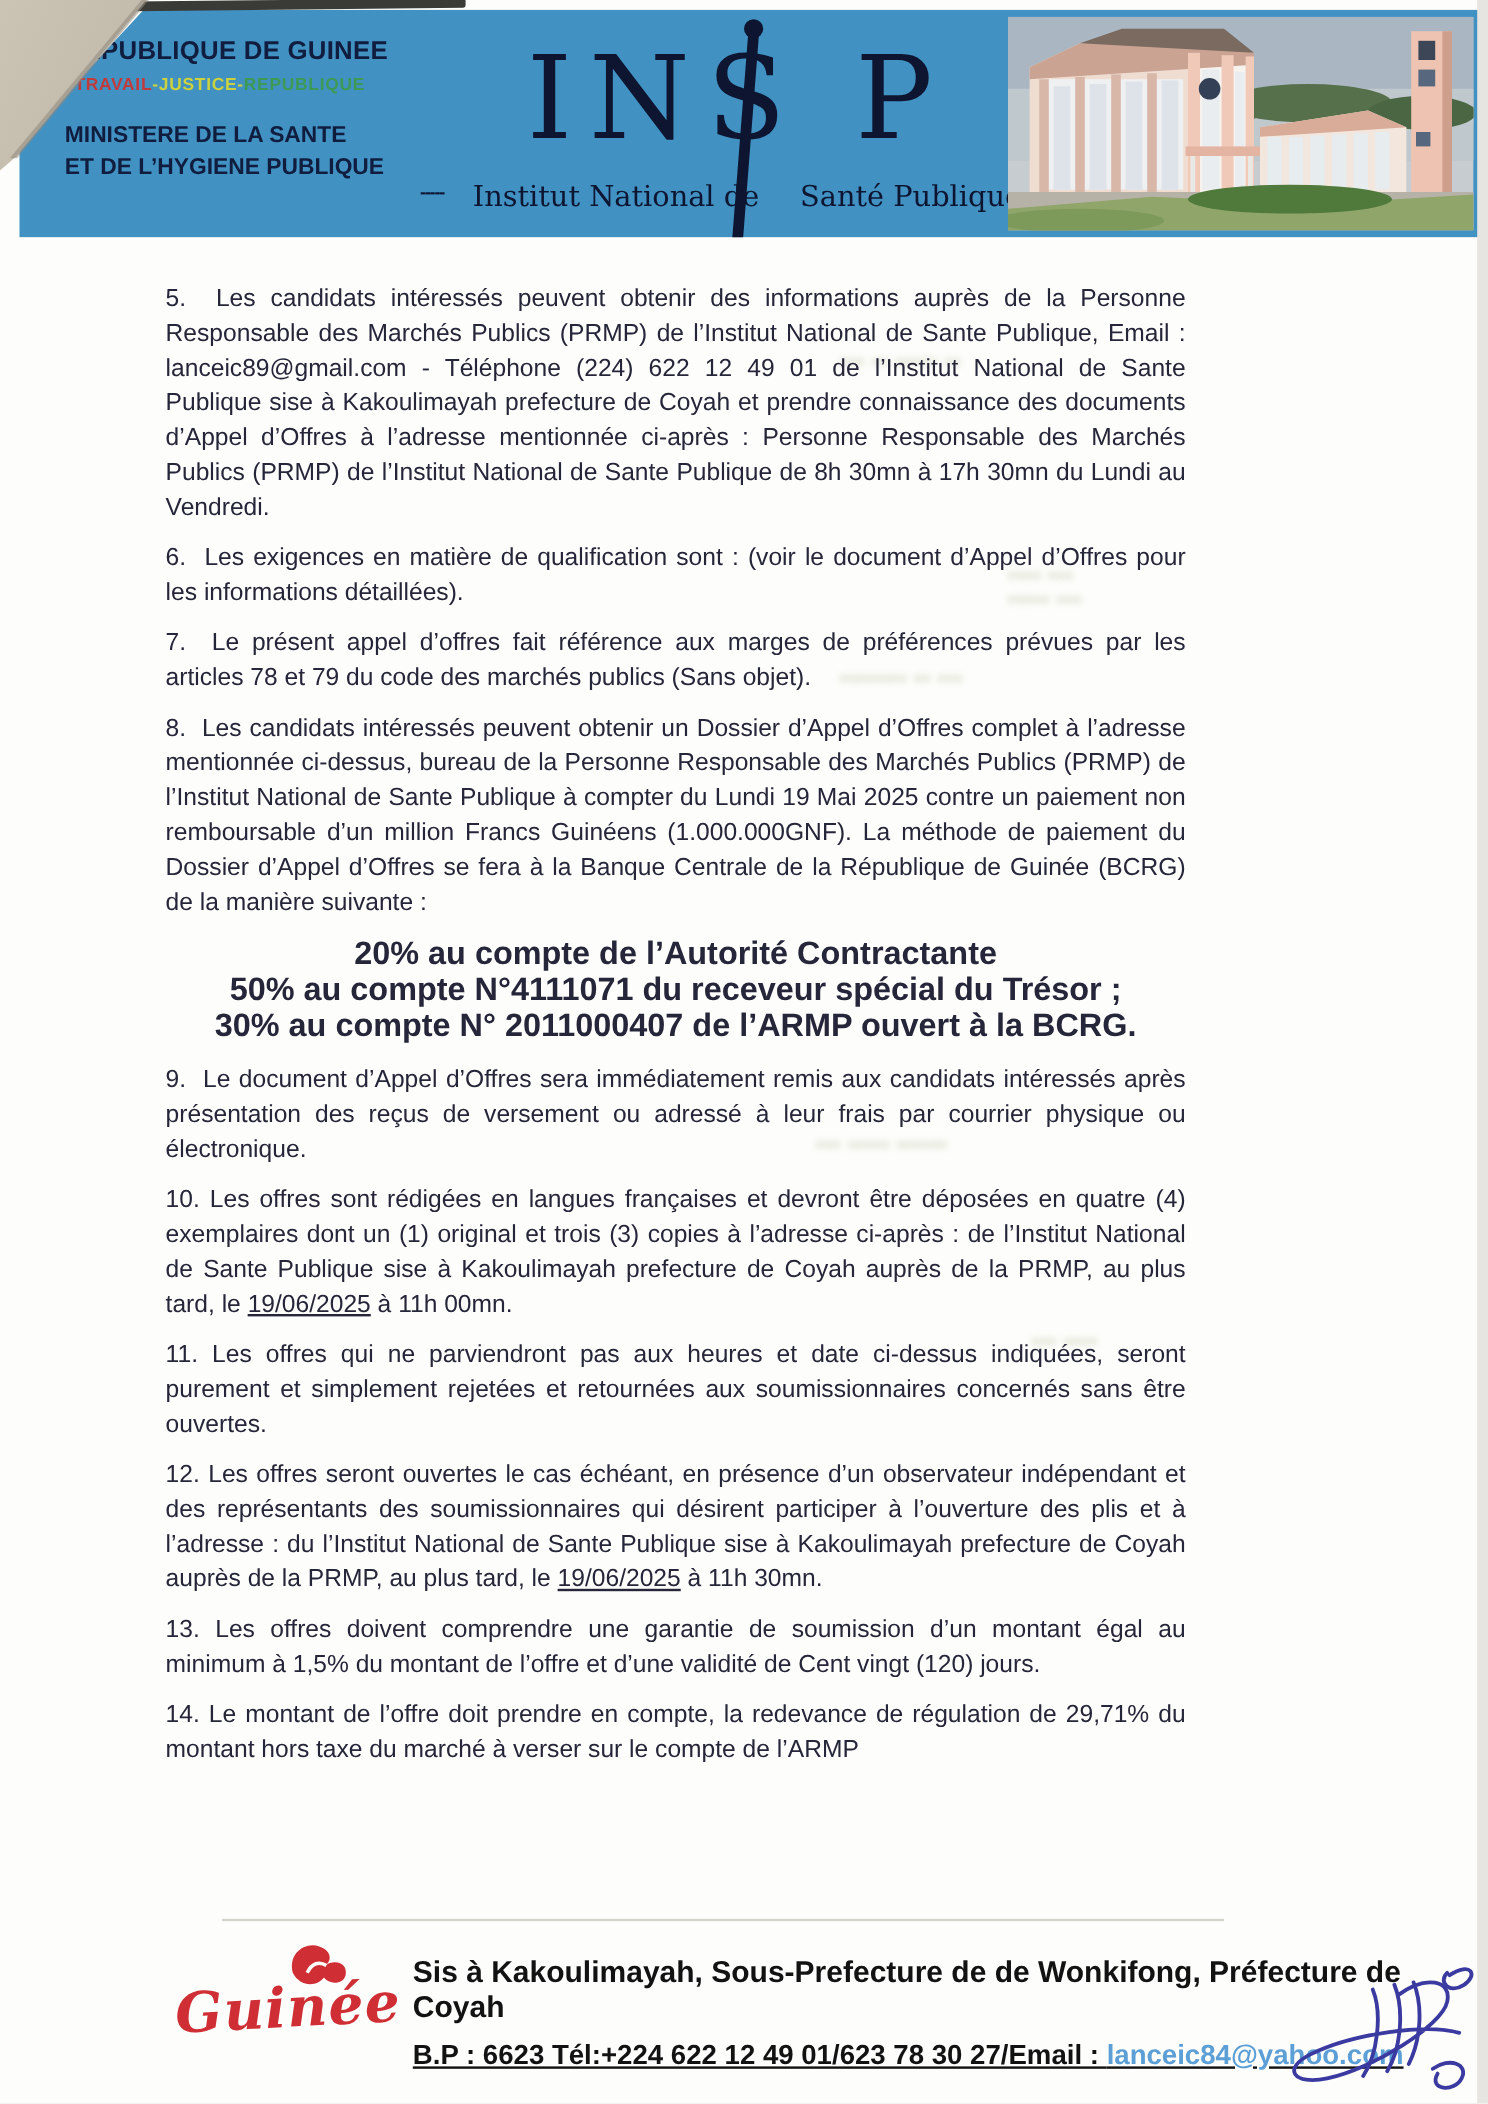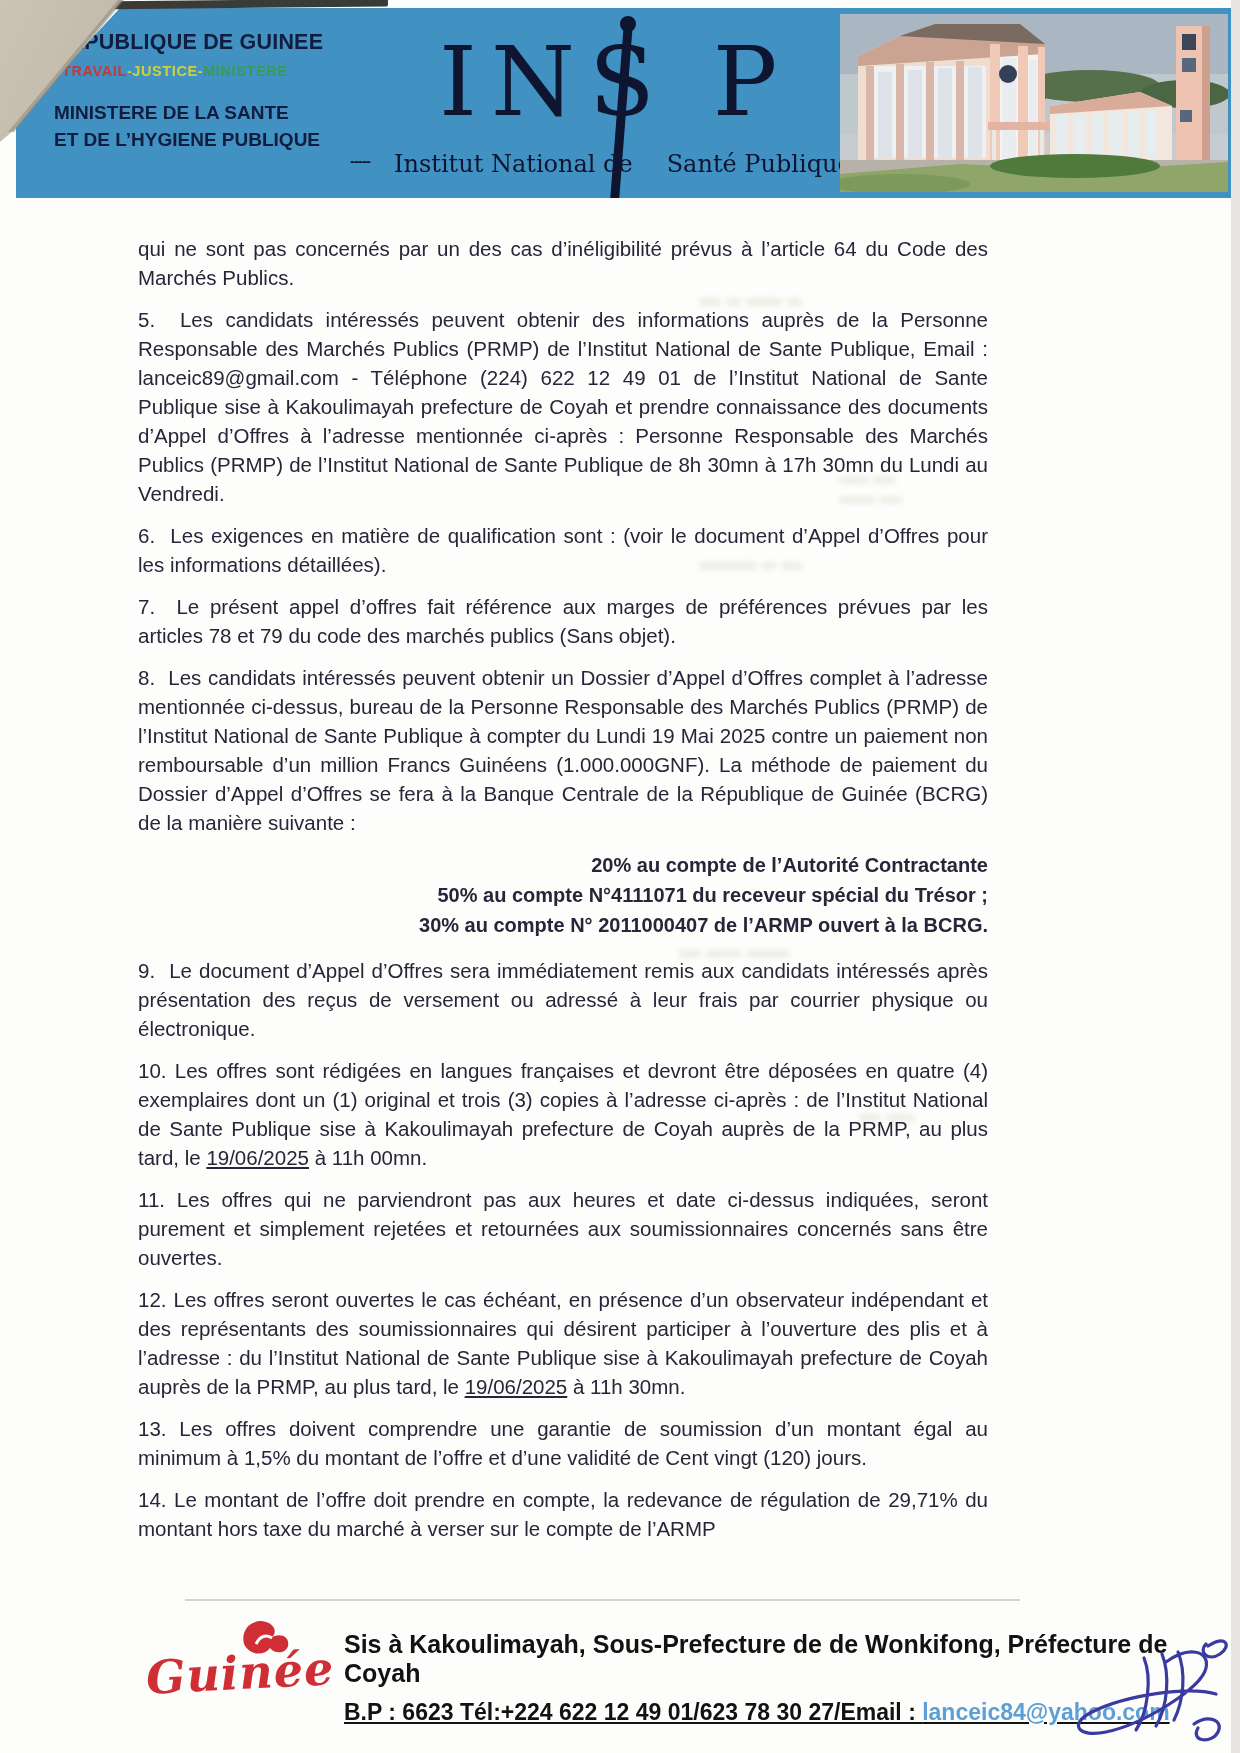--- a/index.html
+++ b/index.html
@@ -30,21 +30,21 @@
   .staff{position:absolute;left:196px;top:-4px;z-index:3;}
   .logo-caption{position:absolute;left:6px;top:134px;width:400px;
     font-family:"DejaVu Serif","Liberation Serif",serif;font-size:24px;color:#0d1530;white-space:nowrap;}
   .logo-caption .gap{display:inline-block;width:34px;}
   .logo-dash{position:absolute;left:-38px;top:136px;font-size:15px;font-weight:700;color:#0d1530;letter-spacing:-1px;}
   .photo{position:absolute;right:4px;top:6px;width:388px;height:178px;z-index:3;}
   
   .doc-body{position:absolute;left:138px;top:234px;width:850px;z-index:2;
     font-size:20.5px;line-height:29px;color:#26263a;}
   .doc-body p{margin:0 0 13px 0;text-align:justify;}
-  .doc-body p.accounts{font-weight:700;white-space:pre-line;text-align:right;font-size:20px;line-height:30px;margin:6px 0 16px 0;}
+  .doc-body p.accounts{font-weight:700;white-space:pre-line;text-align:center;font-size:27px;line-height:30px;margin:6px 0 16px 0;}
   .doc-body .b{font-weight:400;}
   .doc-body .u{text-decoration:underline;}
   
   .footer-rule{position:absolute;left:185px;top:1599px;width:835px;height:2px;background:#d4d4cd;z-index:2;}
   .guinee{position:absolute;left:146px;top:1618px;width:200px;height:110px;z-index:2;}
   .guinee-word{position:absolute;left:0;top:28px;font-family:"DejaVu Serif","Liberation Serif",serif;
     font-style:italic;font-weight:700;font-size:46px;color:#cf2e35;transform:rotate(-3deg);letter-spacing:1px;}
   .guinee-fig{position:absolute;left:80px;top:-4px;}
   .footer-lines{position:absolute;left:344px;top:1630px;z-index:2;color:#121212;}
   .footer-line1{font-size:25px;font-weight:700;}
@@ -56,21 +56,21 @@
 <body>
 
 <div class="page">
 
   <div class="top-strip"></div>
   <div class="right-scan"></div>
 
   <div class="banner">
     <div class="hdr-left">
       <div class="republic">REPUBLIQUE DE GUINEE</div>
-      <div class="motto"><span style="color: rgb(193, 59, 59);">TRAVAIL</span><span style="color: rgb(204, 210, 62);">-JUSTICE-</span><span style="color: rgb(60, 154, 85);">MINISTERE</span></div>
+      <div class="motto"><span style="color: rgb(193, 59, 59);">TRAVAIL</span><span style="color: rgb(204, 210, 62);">-JUSTICE-</span><span style="color: rgb(60, 154, 85);">REPUBLIQUE</span></div>
       <div class="ministry">
         <div>MINISTERE DE LA SANTE</div>
         <div>ET DE L’HYGIENE PUBLIQUE</div>
       </div>
     </div>
 
     <div class="logo-block">
       <div class="logo-letters">
         <span class="sp">IN</span><span>S</span><span style="letter-spacing:0;display:inline-block;width:56px;"></span><span>P</span>
       </div>
@@ -152,21 +152,20 @@
   <div class="corner-fold"></div>
   <div class="corner-edge"></div>
 
   <div class="smudge" style="left:700px;top:292px;">▪▪▪ ▪▪ ▪▪▪▪▪ ▪▪</div>
   <div class="smudge" style="left:840px;top:470px;width:160px;">▪▪▪▪ ▪▪▪<br>▪▪▪▪▪ ▪▪▪</div>
   <div class="smudge" style="left:700px;top:556px;">▪▪▪▪▪▪▪▪ ▪▪ ▪▪▪</div>
   <div class="smudge" style="left:680px;top:944px;">▪▪▪ ▪▪▪▪▪ ▪▪▪▪▪▪</div>
   <div class="smudge" style="left:860px;top:1108px;">▪▪▪ ▪▪▪▪</div>
 
   <div class="doc-body">
-      <p class="para"><span>qui ne sont pas concernés par un des cas d’inéligibilité prévus à l’article 64 du Code des Marchés Publics.</span></p>
       <p class="para"><span>5.&nbsp;&nbsp;Les candidats intéressés peuvent obtenir des informations auprès de la Personne Responsable des Marchés Publics (PRMP) de l’Institut National de Sante Publique, Email : lanceic89@gmail.com - Téléphone (224) 622 12 49 01 de l’Institut National de Sante Publique sise à Kakoulimayah prefecture de Coyah et prendre connaissance des documents d’Appel d’Offres à l’adresse mentionnée ci-après : Personne Responsable des Marchés Publics (PRMP) de l’Institut National de Sante Publique de 8h 30mn à 17h 30mn du Lundi au Vendredi.</span></p>
       <p class="para"><span>6.&nbsp;&nbsp;Les exigences en matière de qualification sont : (voir le document d’Appel d’Offres pour les informations détaillées).</span></p>
       <p class="para"><span>7.&nbsp;&nbsp;Le présent appel d’offres fait référence aux marges de préférences prévues par les articles 78 et 79 du code des marchés publics (Sans objet).</span></p>
       <p class="para"><span>8.&nbsp;&nbsp;Les candidats intéressés peuvent obtenir un Dossier d’Appel d’Offres complet à l’adresse mentionnée ci-dessus, bureau de la Personne Responsable des Marchés Publics (PRMP) de l’Institut National de Sante Publique à compter du Lundi 19 Mai 2025 contre un paiement non remboursable d’un million Francs Guinéens (1.000.000GNF). La méthode de paiement du Dossier d’Appel d’Offres se fera à la Banque Centrale de la République de Guinée (BCRG) de la manière suivante :</span></p>
       <p class="accounts"><span>20% au compte de l’Autorité Contractante
 50% au compte N°4111071 du receveur spécial du Trésor ;
 30% au compte N° 2011000407 de l’ARMP ouvert à la BCRG.</span></p>
       <p class="para"><span>9.&nbsp;&nbsp;Le document d’Appel d’Offres sera immédiatement remis aux candidats intéressés après présentation des reçus de versement ou adressé à leur frais par courrier physique ou électronique.</span></p>
       <p class="para"><span>10. Les offres sont rédigées en langues françaises et devront être déposées en quatre (4) exemplaires dont un (1) original et trois (3) copies à l’adresse ci-après : de l’Institut National de Sante Publique sise à Kakoulimayah prefecture de Coyah auprès de la PRMP, au plus tard, le </span><span class="b u">19/06/2025</span><span> à 11h 00mn.</span></p>
       <p class="para"><span>11. Les offres qui ne parviendront pas aux heures et date ci-dessus indiquées, seront purement et simplement rejetées et retournées aux soumissionnaires concernés sans être ouvertes.</span></p>

